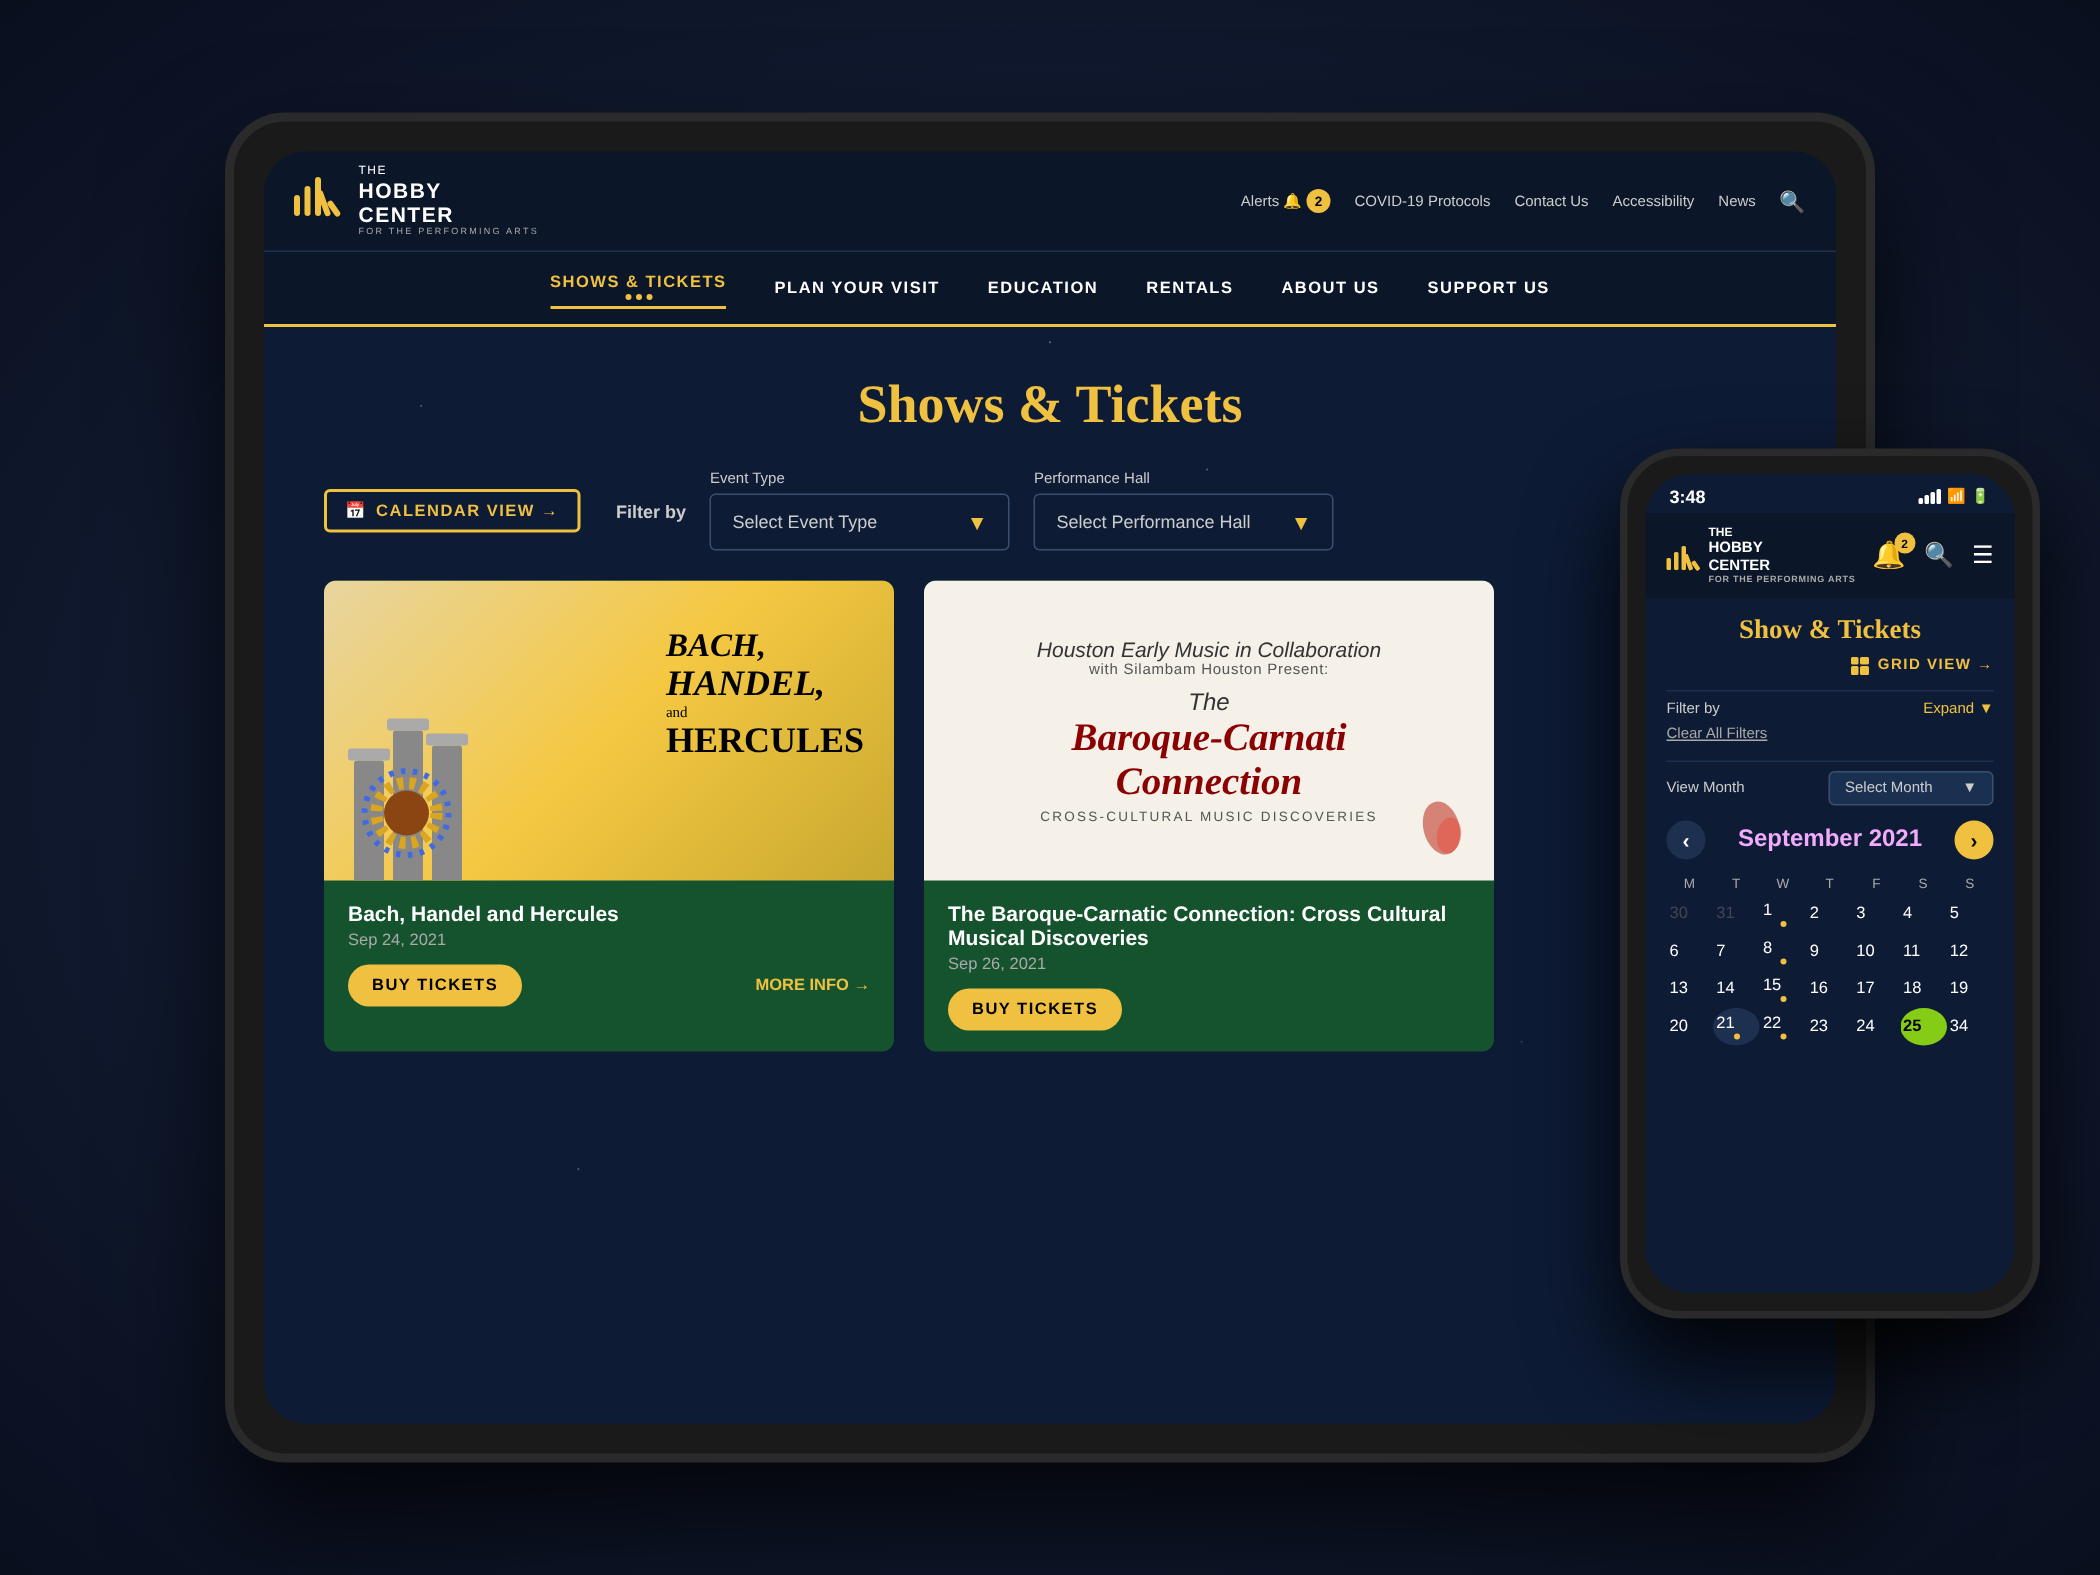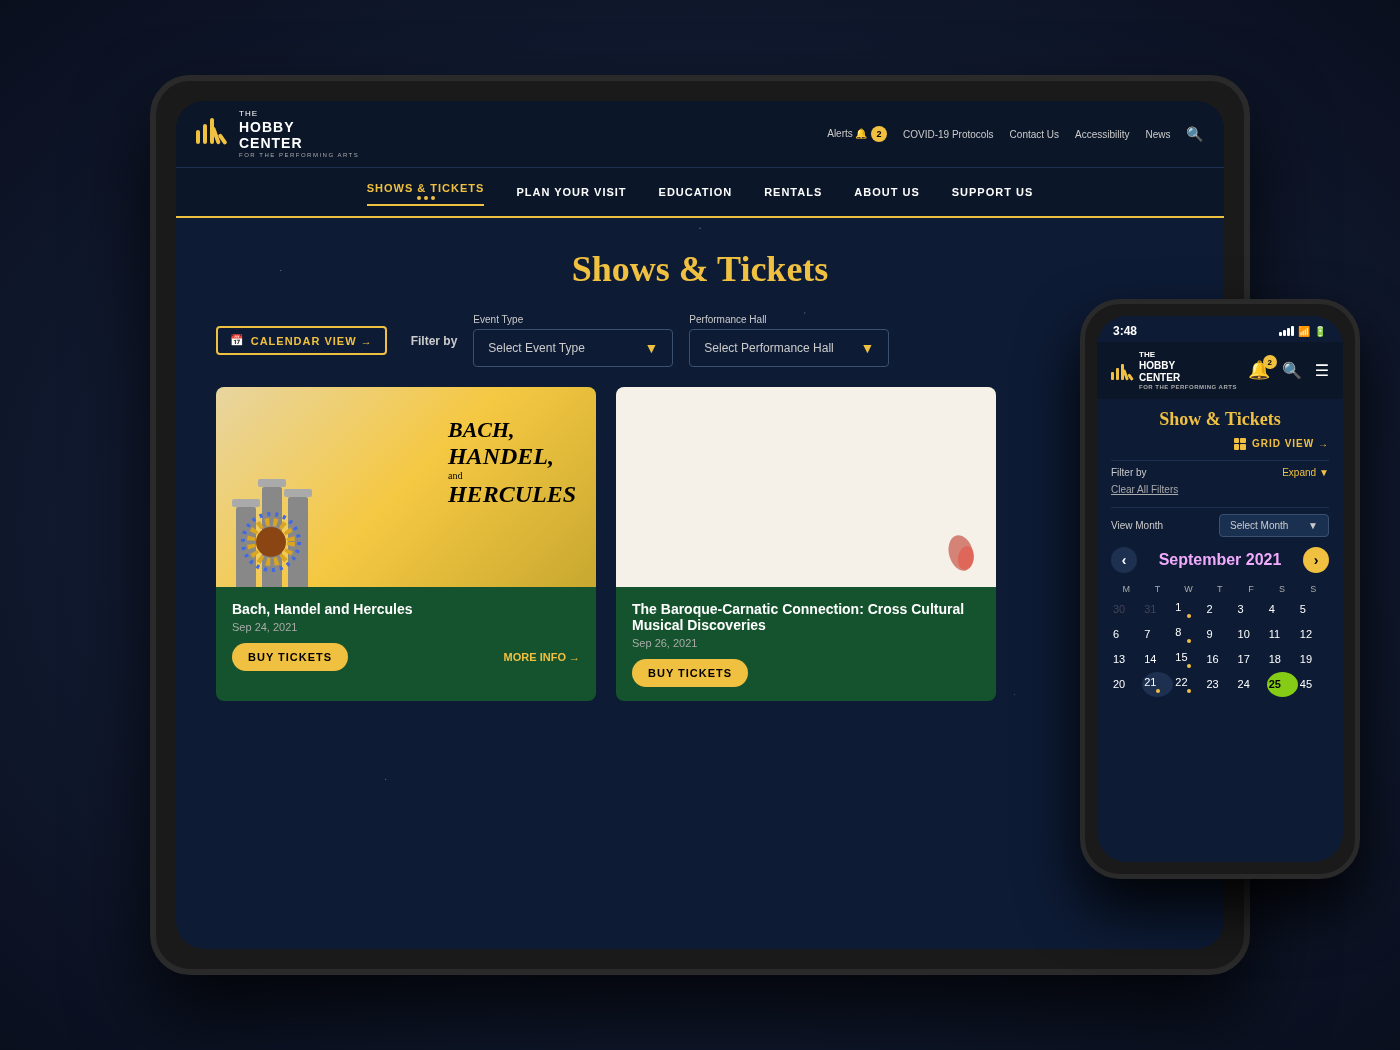--- a/index.html
+++ b/index.html
@@ -285,21 +285,21 @@
       position: absolute;
       right: 20px;
       top: 30px;
       text-align: left;
       font-family: Georgia, serif;
     }
 
     .bach-title-text .line1 { font-size: 22px; font-style: italic; font-weight: bold; }
     .bach-title-text .line2 { font-size: 24px; font-style: italic; font-weight: bold; }
     .bach-title-text .line3 { font-size: 10px; }
-    .bach-title-text .line4 { font-size: 24px; font-style: italic; font-weight: bold; }
+    .bach-title-text .line4 { font-size: 24px; font-weight: bold; }
 
     .columns-art {
       position: absolute;
       left: 20px;
       bottom: 0;
       display: flex;
       gap: 6px;
       align-items: flex-end;
     }
 
@@ -783,20 +783,28 @@
               <div class="card-date">Sep 24, 2021</div>
               <div class="card-actions">
                 <button class="buy-tickets-btn">BUY TICKETS</button>
                 <a class="more-info-link">MORE INFO →</a>
               </div>
             </div>
           </div>
 
           <div class="card">
             <div class="card-image card-image-baroque">
+              <div style="text-align:center;padding:10px;">
+                <div style="font-size:14px;color:#333;font-style:italic;">Houston Early Music in Collaboration</div>
+                <div style="font-size:10px;color:#555;letter-spacing:0.5px;margin-bottom:8px;">with Silambam Houston Present:</div>
+                <div style="font-size:16px;color:#333;font-style:italic;">The</div>
+                <div style="font-size:26px;color:#8B0000;font-family:Georgia,serif;font-style:italic;font-weight:bold;line-height:1.1;">Baroque-Carnati</div>
+                <div style="font-size:26px;color:#8B0000;font-family:Georgia,serif;font-style:italic;font-weight:bold;line-height:1.1;">Connection</div>
+                <div style="font-size:9px;color:#555;letter-spacing:1.5px;margin-top:4px;">CROSS-CULTURAL MUSIC DISCOVERIES</div>
+              </div>
 
               <div style="position:absolute;bottom:10px;right:20px;">
                 <svg width="30" height="40" viewBox="0 0 30 40">
                   <ellipse cx="15" cy="20" rx="12" ry="18" fill="#c0392b" opacity="0.6" transform="rotate(-15 15 20)"></ellipse>
                   <ellipse cx="20" cy="25" rx="8" ry="12" fill="#e74c3c" opacity="0.5" transform="rotate(10 20 25)"></ellipse>
                 </svg>
               </div>
             </div>
             <div class="card-info">
               <div class="card-title">The Baroque-Carnatic Connection: Cross Cultural Musical Discoveries</div>
@@ -935,20 +943,20 @@
               <td>18</td>
               <td>19</td>
             </tr>
             <tr>
               <td>20</td>
               <td class="today-date">21<span class="event-dot"></span></td>
               <td>22<span class="event-dot"></span></td>
               <td>23</td>
               <td>24</td>
               <td class="highlighted">25</td>
-              <td>45</td>
+              <td>34</td>
             </tr>
           </tbody>
         </table>
       </div>
     </div>
   </div>
 </div>
 
 </body></html>

